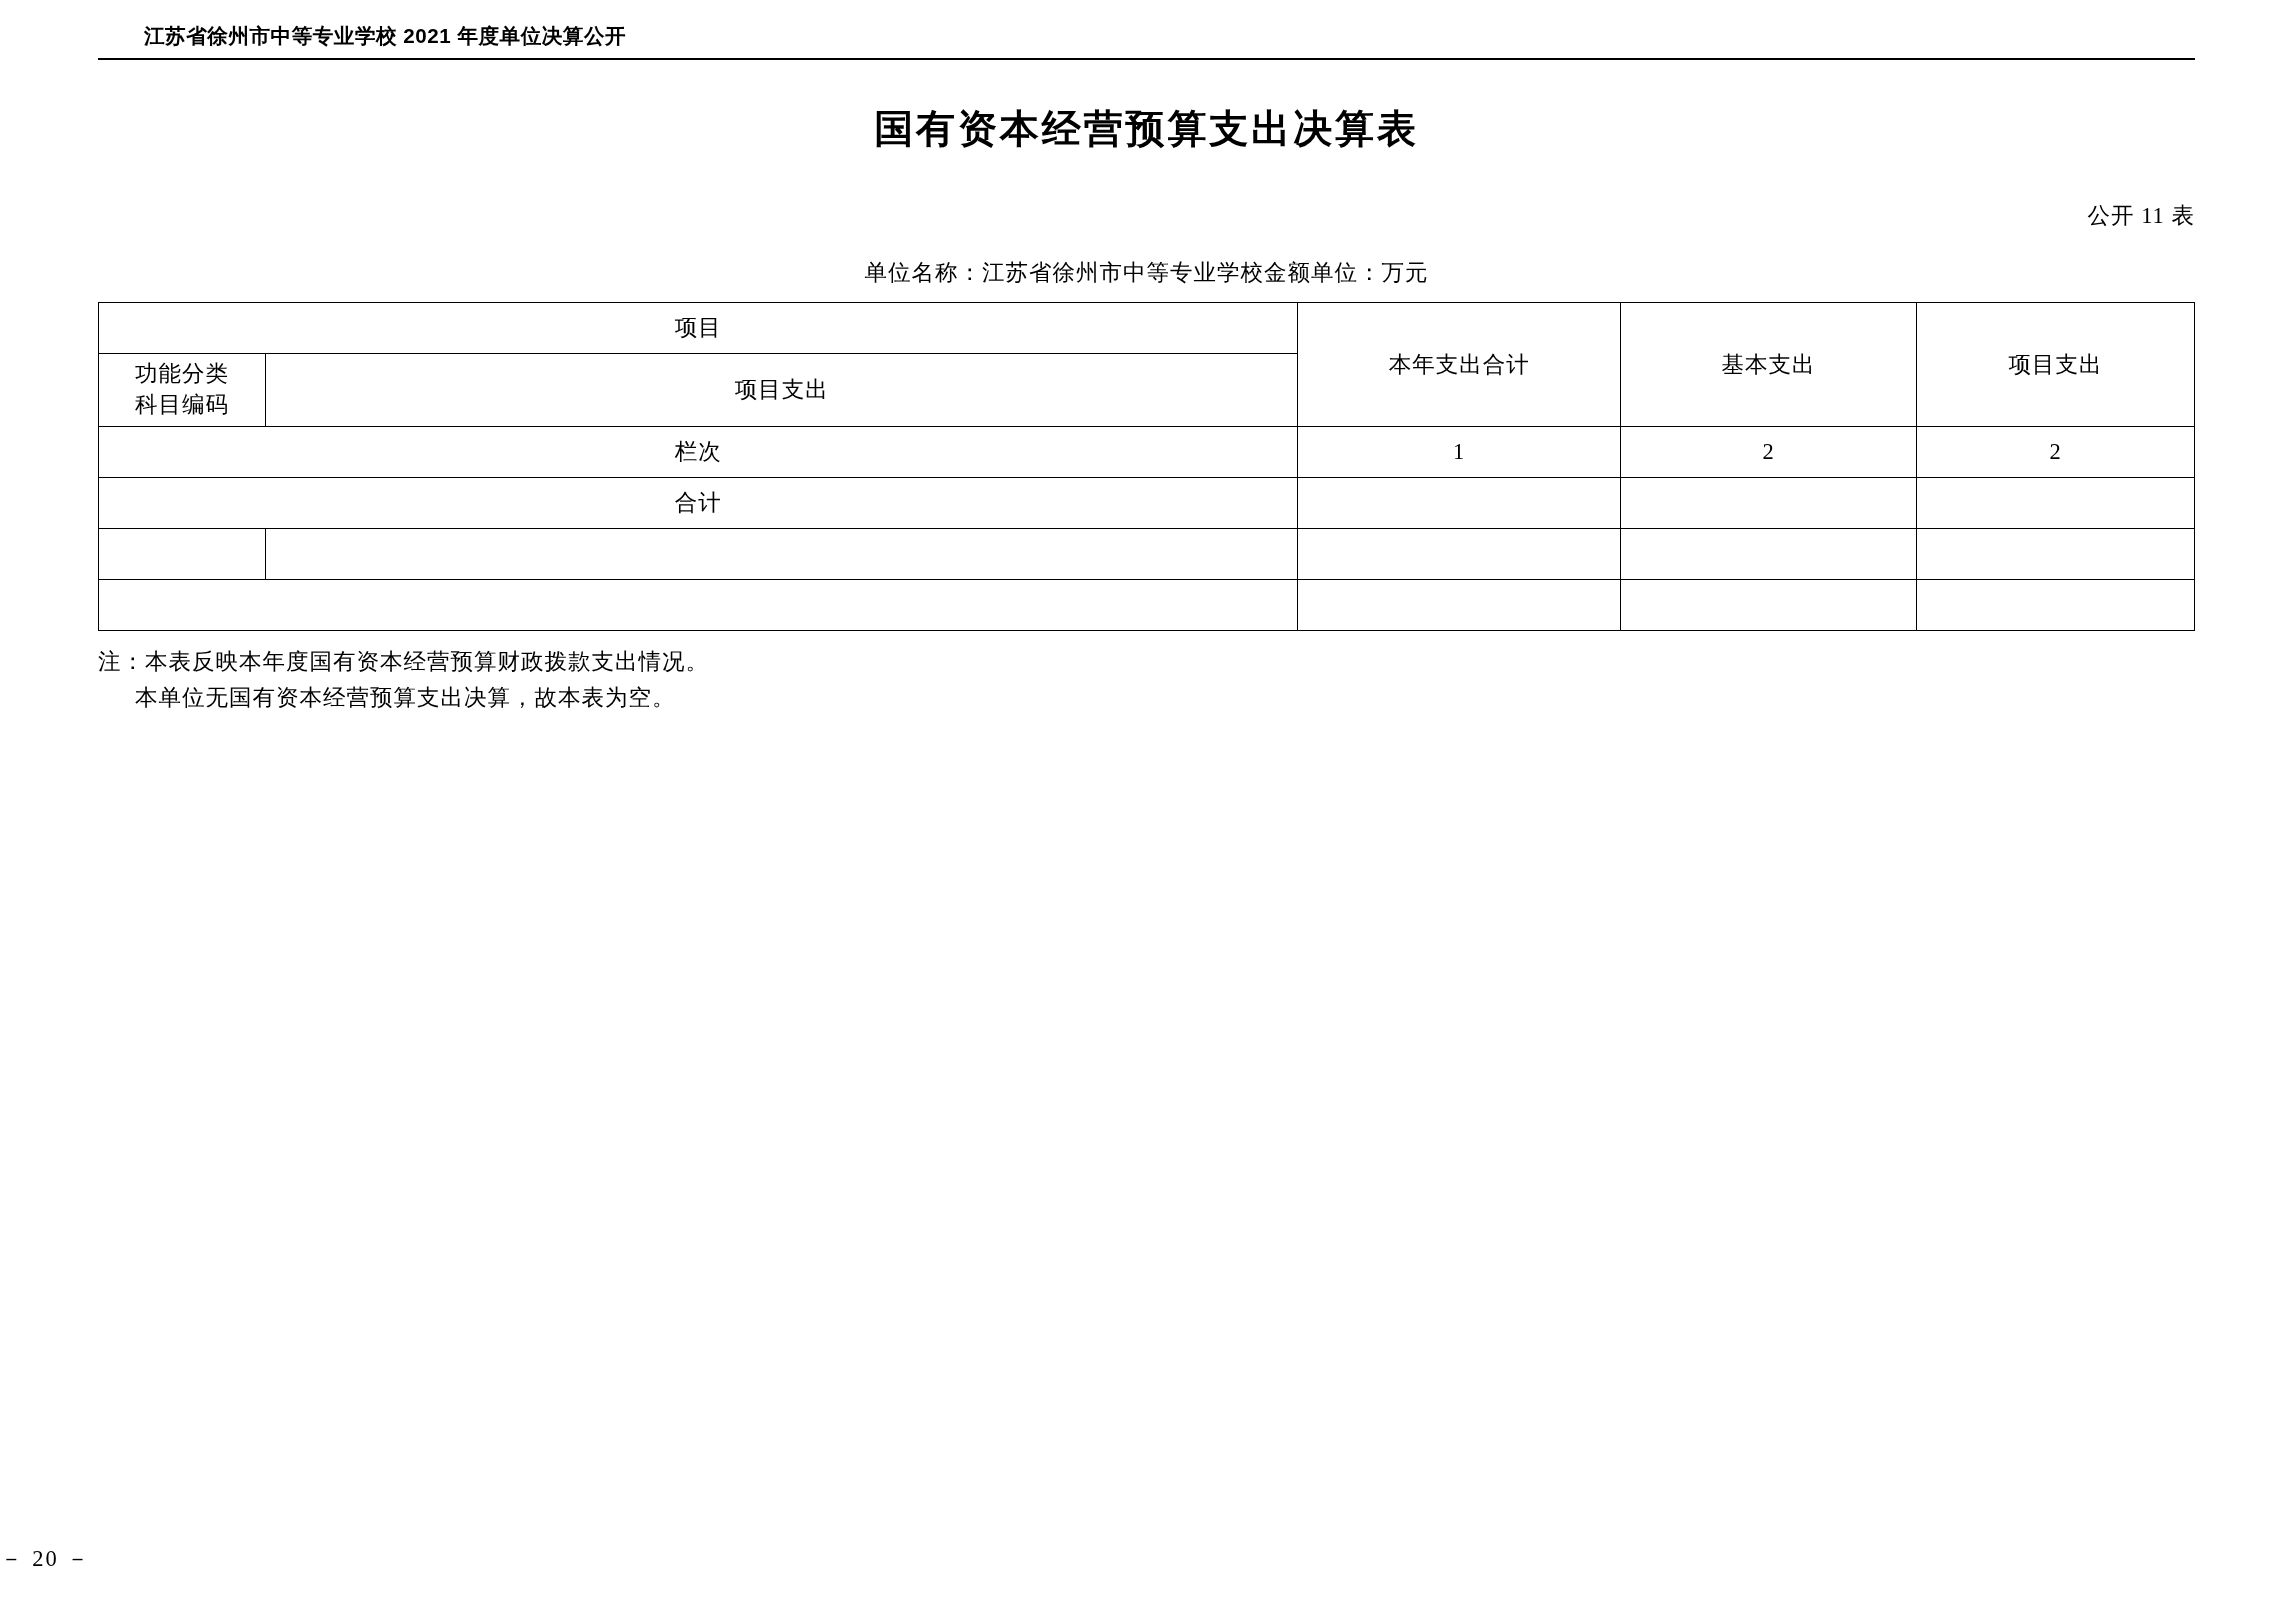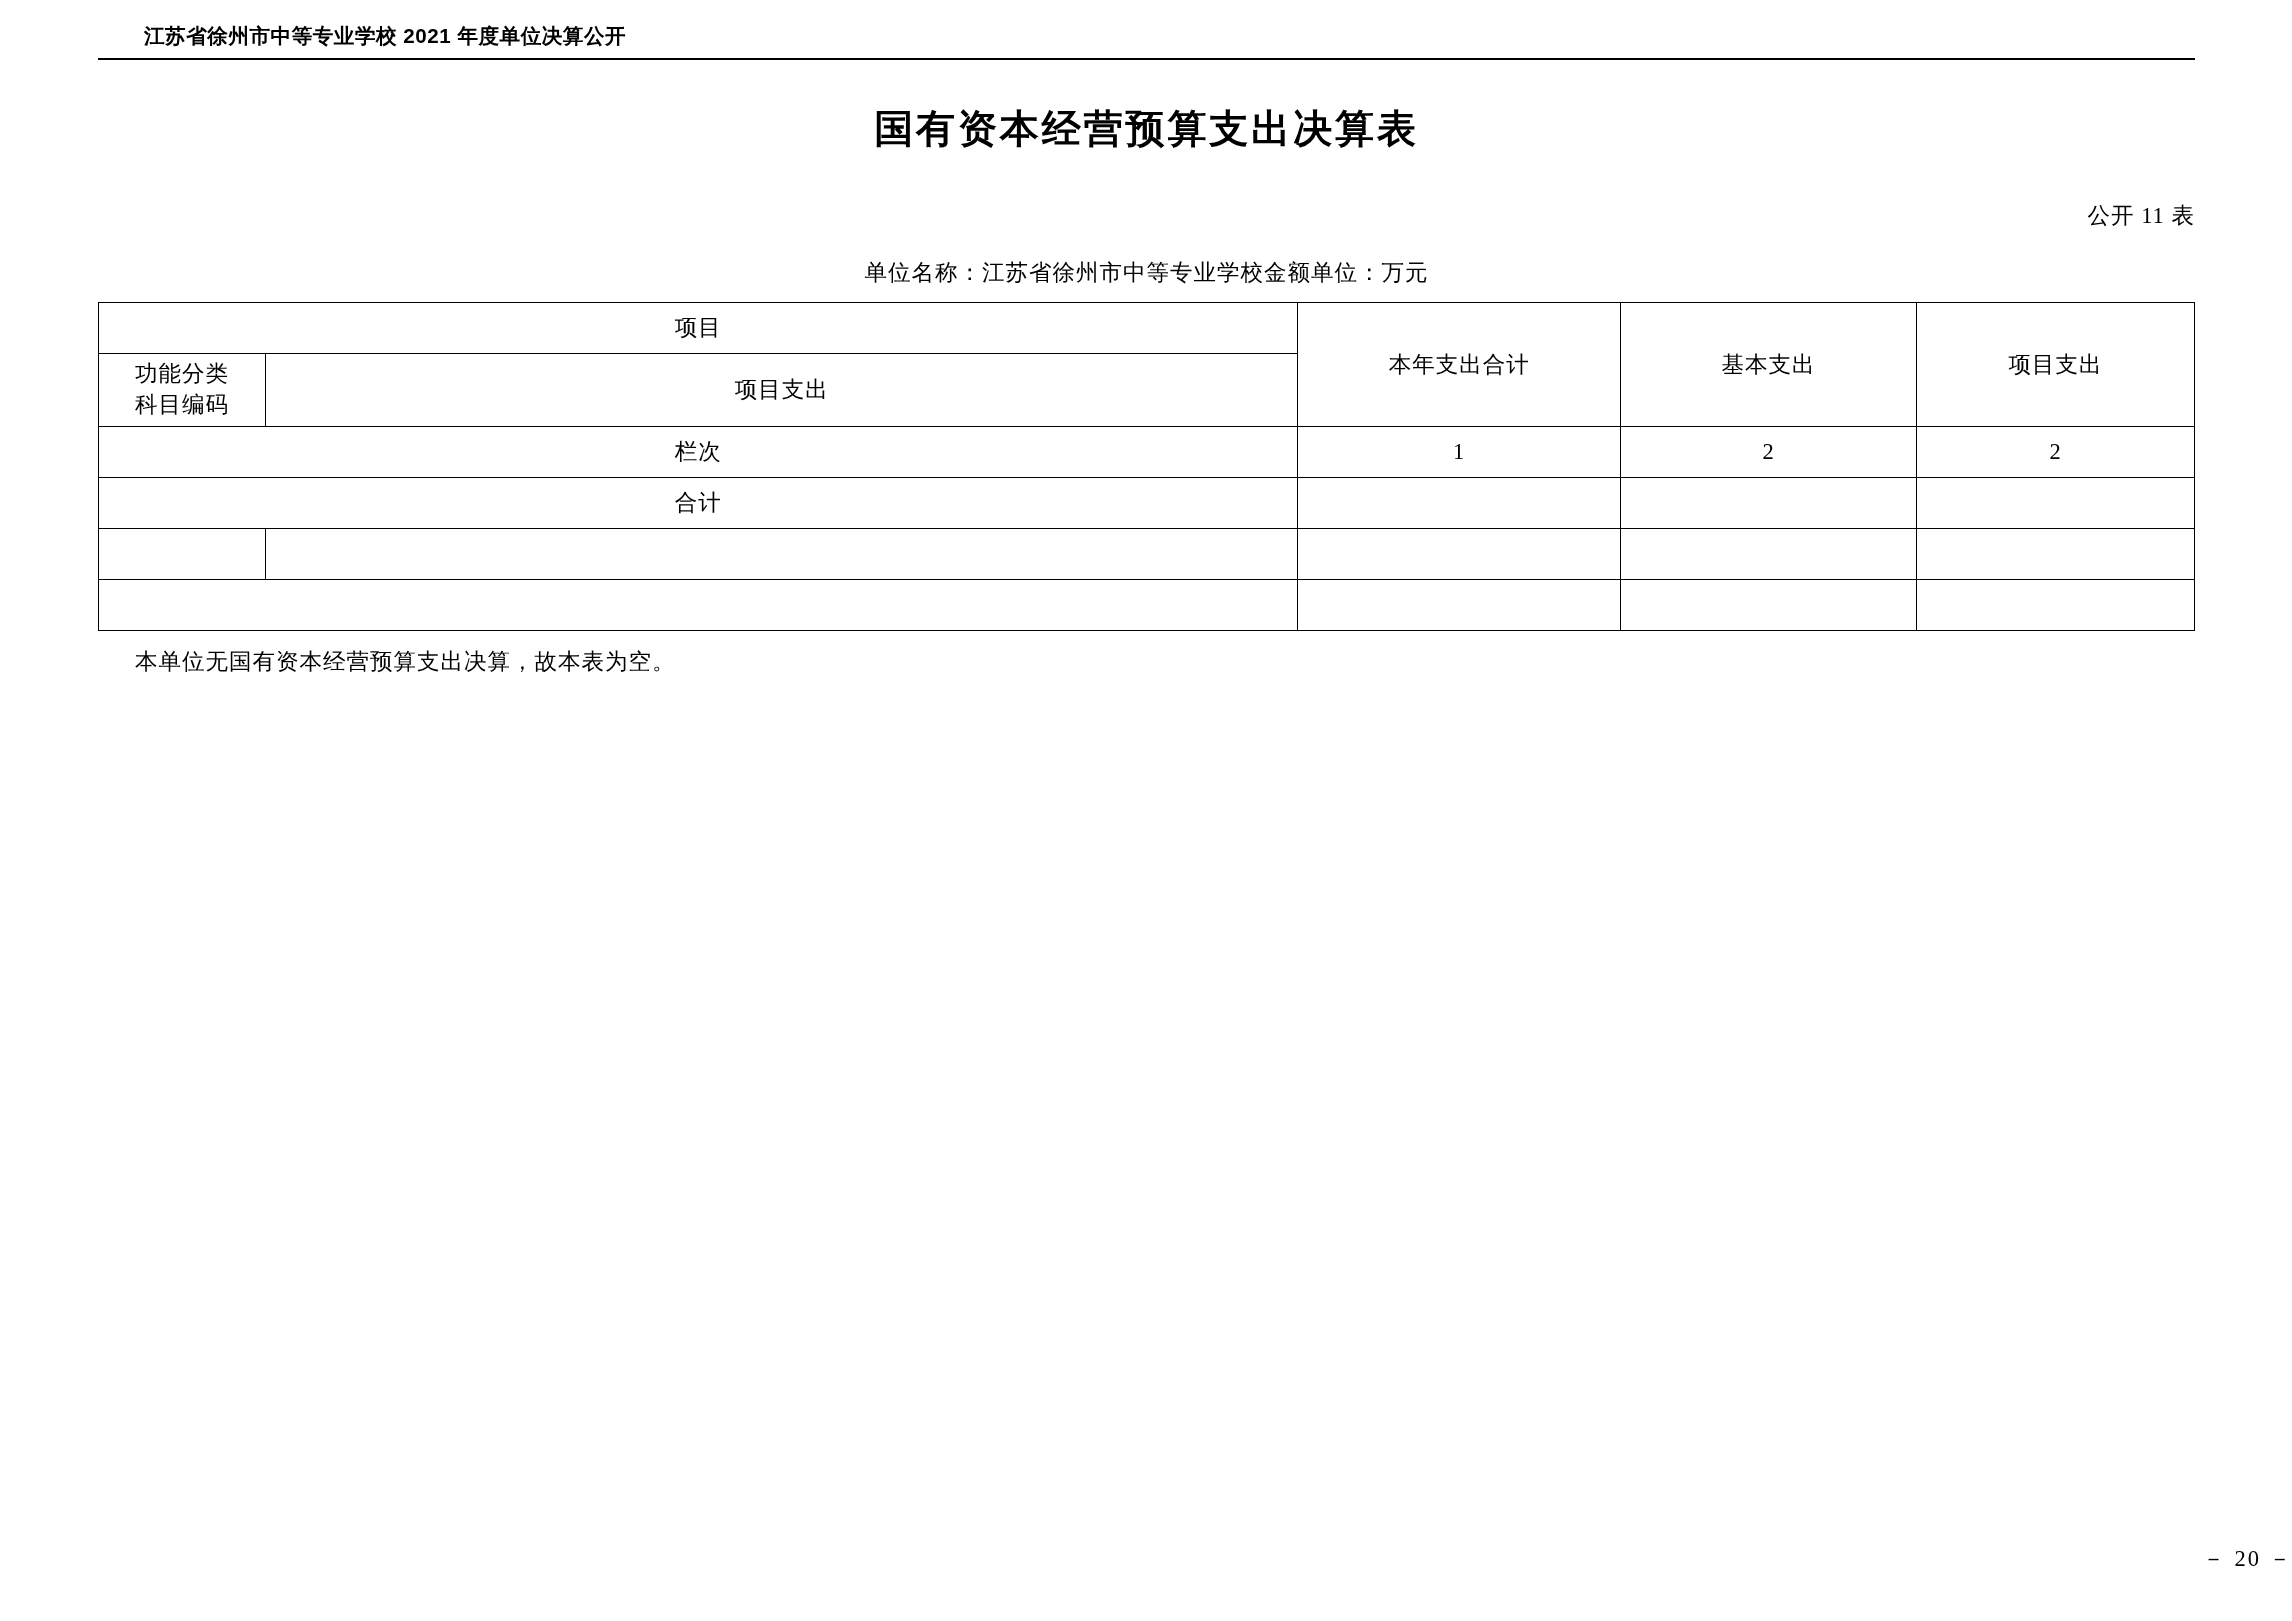--- a/index.html
+++ b/index.html
@@ -111,21 +111,21 @@
   }
   .notes .line2 {
     padding-left: 37px;
   }
   
   .page-number {
     position: absolute;
     bottom: 47px;
     left: 0;
     width: 100%;
-    text-align: right;
+    text-align: left;
     font-size: 22.5px;
     letter-spacing: 2px;
   }
 </style>
 </head>
 <body>
 
 <div class="page">
 
   <div class="doc-header">江苏省徐州市中等专业学校 2021 年度单位决算公开</div>
@@ -189,19 +189,20 @@
       <tr class="r-blank">
         <td colspan="2"></td>
         <td></td>
         <td></td>
         <td></td>
       </tr>
     </tbody>
   </table>
 
   <div class="notes">
+    <div>注：本表反映本年度国有资本经营预算财政拨款支出情况。</div>
     <div class="line2">本单位无国有资本经营预算支出决算，故本表为空。</div>
   </div>
 
   <div class="page-number">－ 20 －</div>
 
 </div>
 
 
 </body></html>

